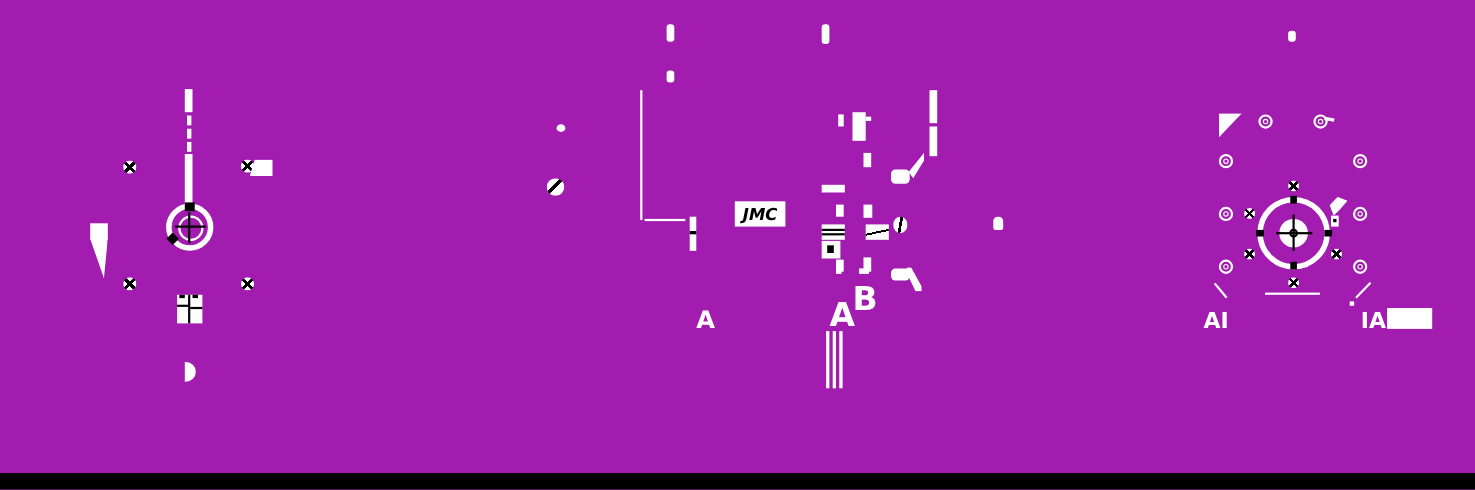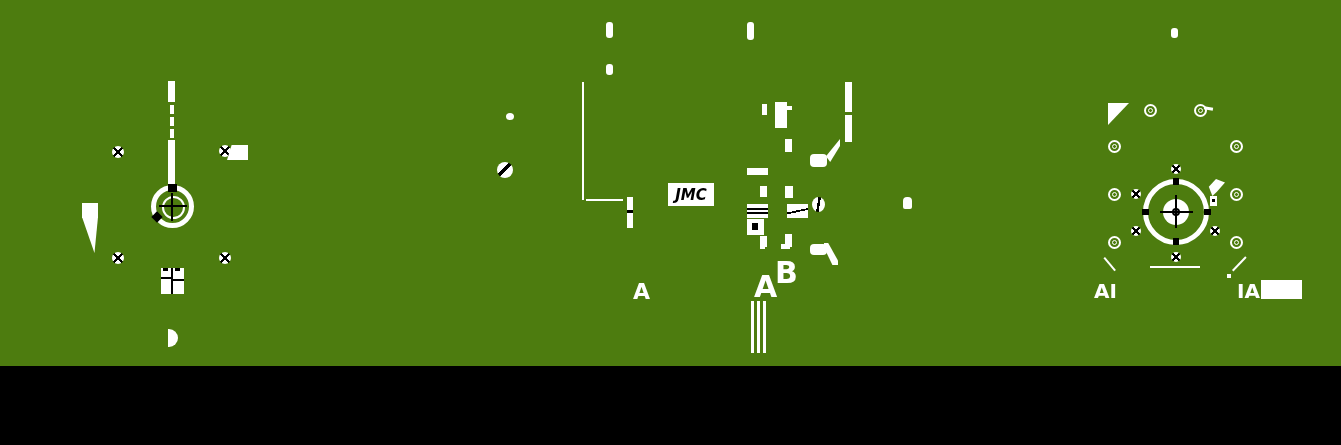--- a/index.html
+++ b/index.html
@@ -1,16 +1,16 @@
 <!DOCTYPE html>
 <html><head>
 <meta charset="utf-8">
 <style>
   html,body{margin:0;padding:0;background:#000;}
-  .canvas{position:relative;width:1341px;height:366px;background:#4d7c0f;overflow:hidden;
+  .canvas{position:relative;width:1341px;height:430px;background:#a21caf;overflow:hidden;
           font-family:"DejaVu Sans",sans-serif;}
   .w{position:absolute;background:#fff;}
   .b{position:absolute;background:#000;}
   .ring{position:absolute;border-radius:50%;border-style:solid;border-color:#fff;background:transparent;}
   .xcircle{position:absolute;border-radius:50%;
     background:linear-gradient(45deg,transparent 42%,#000 42%,#000 58%,transparent 58%),
                linear-gradient(-45deg,transparent 42%,#000 42%,#000 58%,transparent 58%),#fff;}
   .oring{position:absolute;width:9px;height:9px;border:2px solid #fff;border-radius:50%;}
   .oring::after{content:"";position:absolute;left:50%;top:50%;width:5px;height:5px;
     margin:-3px 0 0 -3px;border:1.5px solid #fff;border-radius:50%;box-sizing:border-box;}

